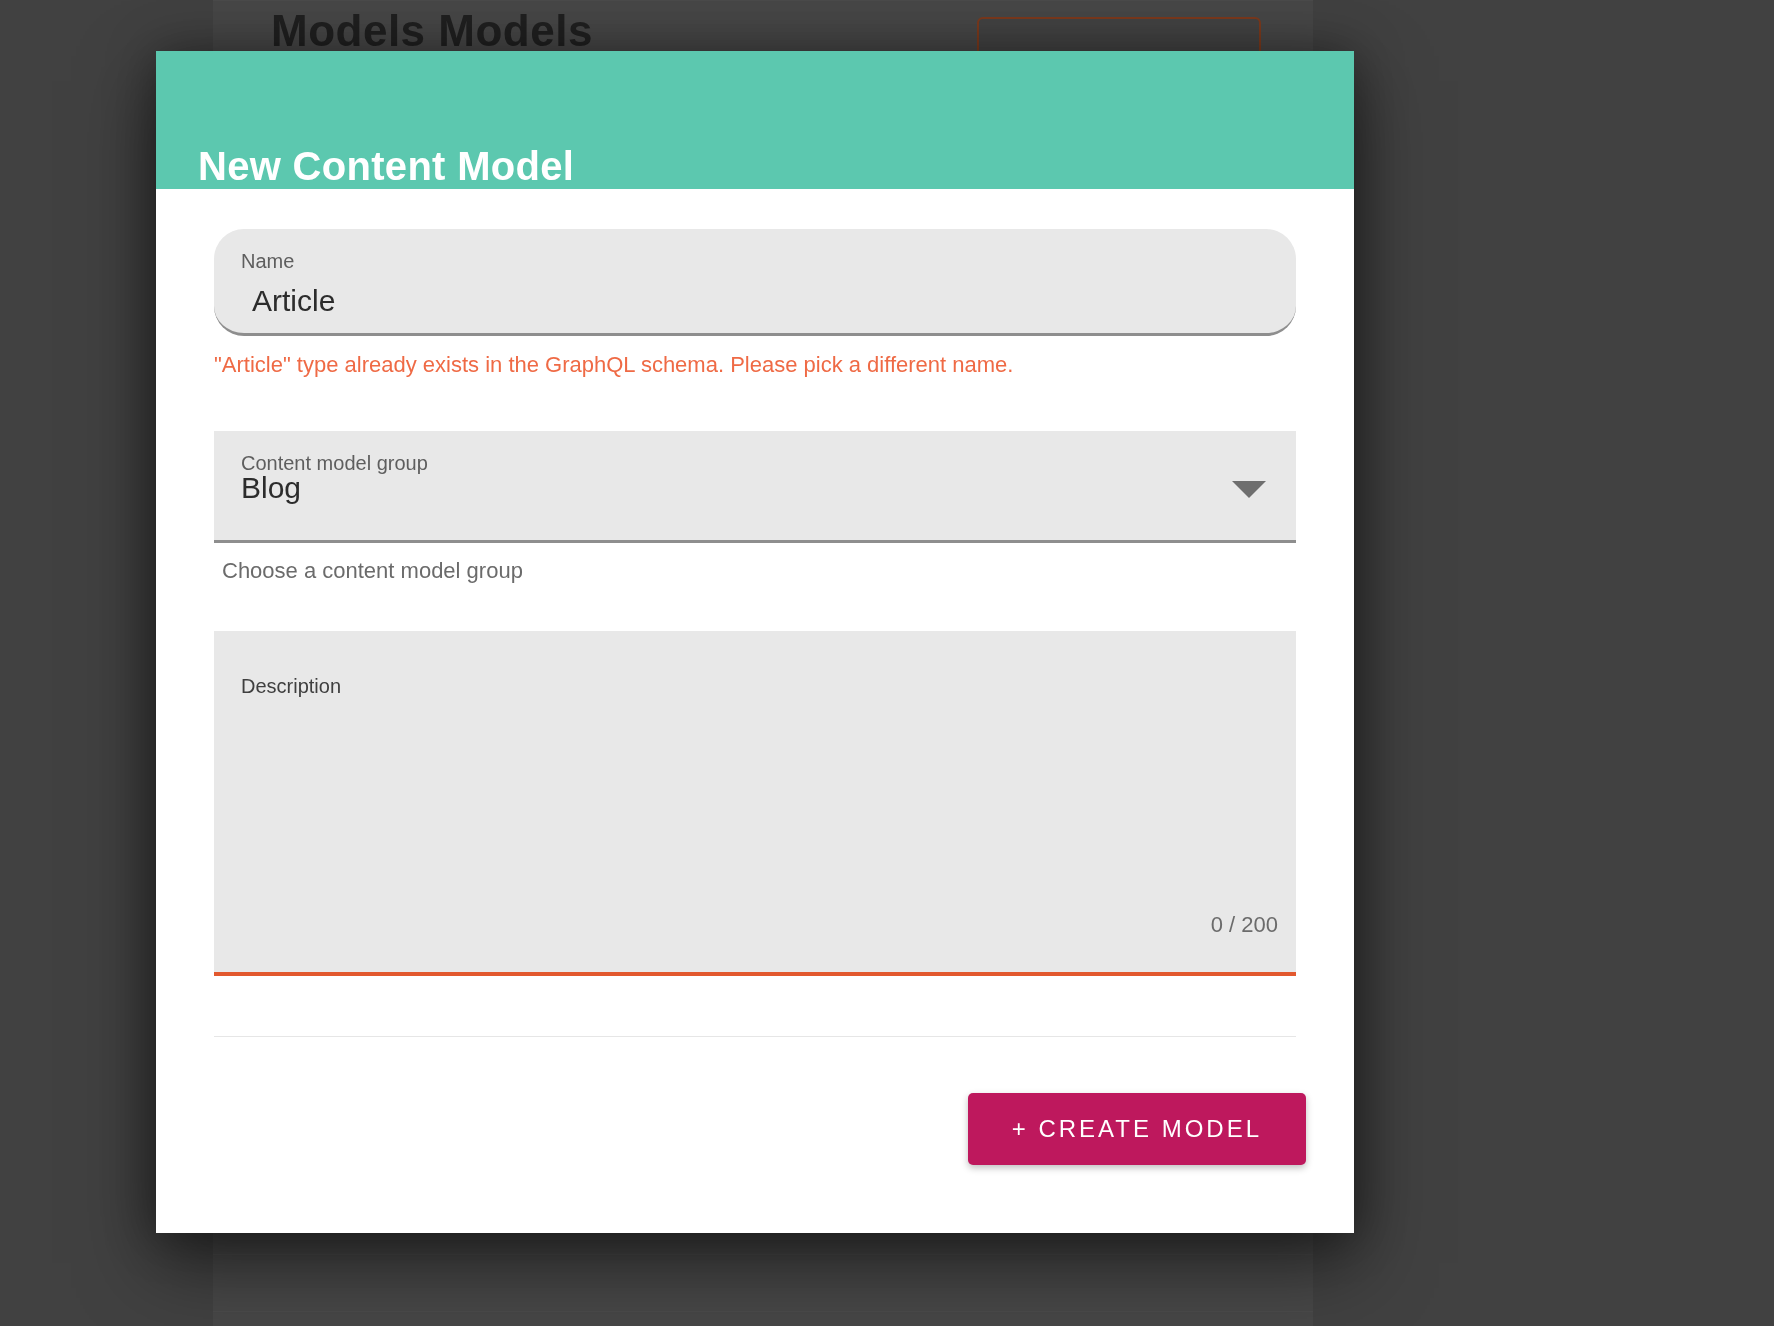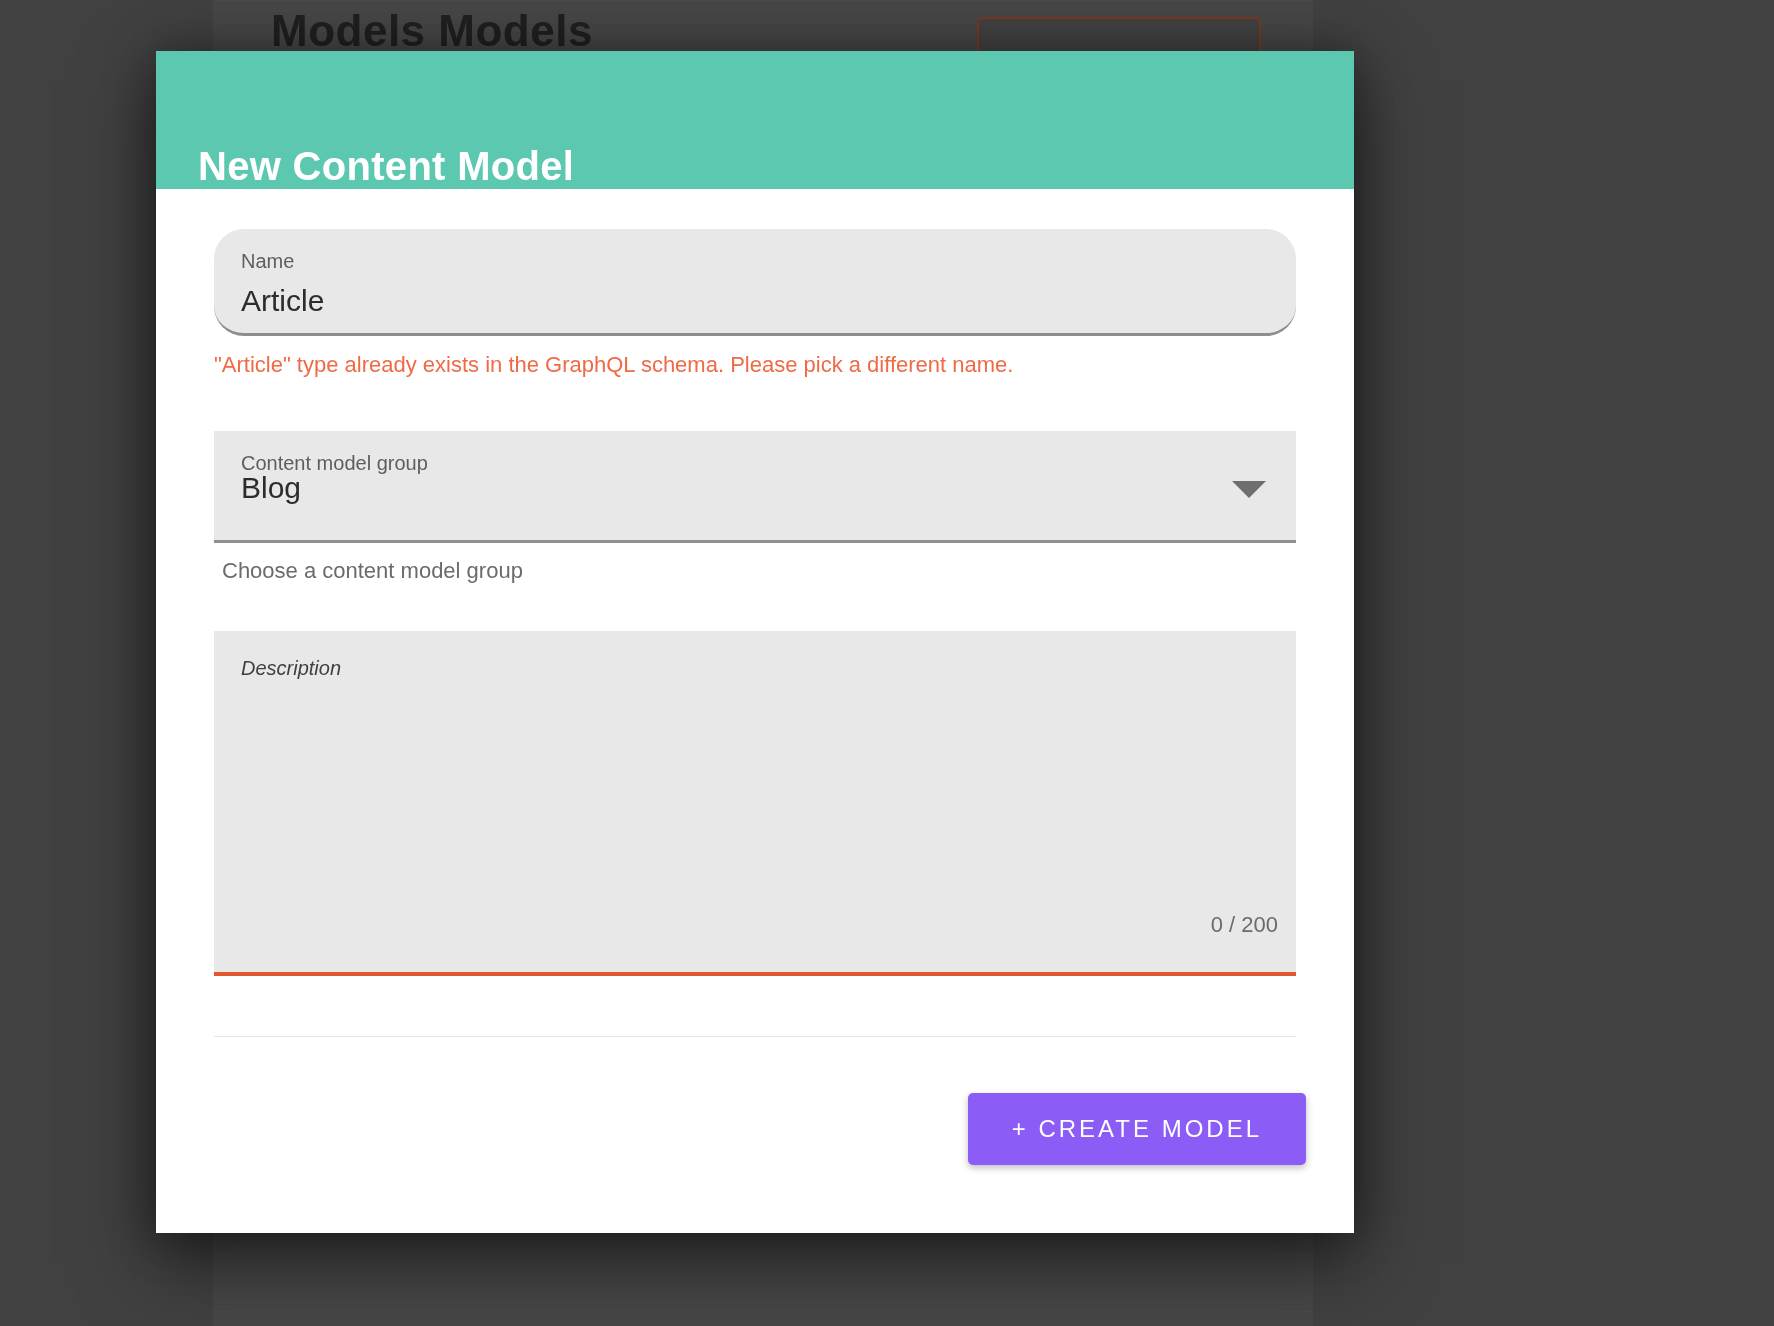--- a/index.html
+++ b/index.html
@@ -84,21 +84,21 @@
     color: #5e5e5e;
     pointer-events: none;
   }
   .field-name { margin-top: 40px; height: 107px; border-radius: 30px; }
   .field-name input {
     position: absolute;
     left: 0; top: 0; width: 100%; height: 100%;
     background: transparent;
     border: none;
     outline: none;
-    padding: 50px 27px 10px 27px;
+    padding: 50px 27px 10px 38px;
     font-family: inherit;
     font-size: 30px;
     color: #2c2c2c;
   }
   .error-text {
     margin-top: 16px;
     font-size: 22px;
     color: #ef6a45;
     line-height: 26px;
   }
@@ -122,21 +122,21 @@
     padding-left: 8px;
     font-size: 22px;
     color: #6b6b6b;
     line-height: 26px;
   }
   .field-textarea {
     margin-top: 47px;
     height: 345px;
     border-bottom: 4px solid #e2582e;
   }
-  .field-textarea .field-label { top: 26px; color: #3f3f3f; font-style: italic; }
+  .field-textarea .field-label { top: 44px; color: #3f3f3f; }
   .field-textarea textarea {
     position: absolute;
     left: 0; top: 0; width: 100%; height: 100%;
     background: transparent;
     border: none;
     outline: none;
     resize: none;
     padding: 70px 27px 70px 27px;
     font-family: inherit;
     font-size: 26px;
@@ -157,21 +157,21 @@
   }
   .modal-footer {
     flex: 0 0 172px;
     position: relative;
   }
   .create-button {
     position: absolute;
     right: 48px; top: 32px;
     height: 72px;
     padding: 0 44px;
-    background: #8b5cf6;
+    background: #be185d;
     color: #ffffff;
     border: none;
     border-radius: 5px;
     font-family: inherit;
     font-size: 24px;
     font-weight: 500;
     letter-spacing: 3px;
     cursor: pointer;
     box-shadow: 0 3px 7px rgba(0,0,0,0.25);
   }

